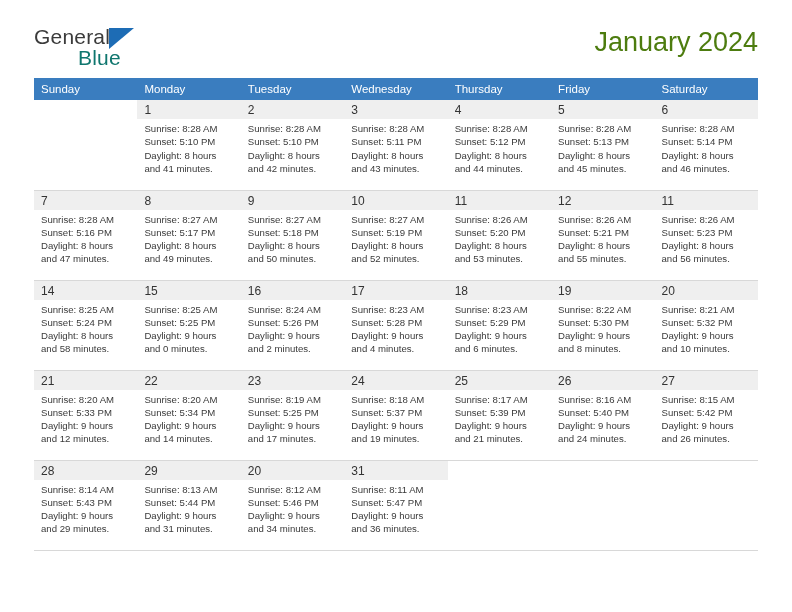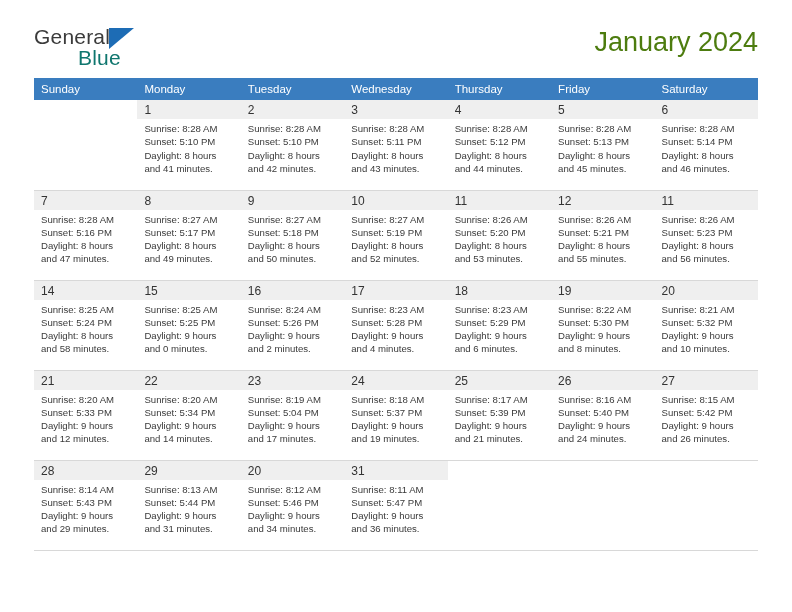--- a/index.html
+++ b/index.html
@@ -314,21 +314,21 @@
           <td>
             <div class="daynum">22</div>
             <div class="info">Sunrise: 8:20 AM
 Sunset: 5:34 PM
 Daylight: 9 hours
 and 14 minutes.</div>
           </td>
           <td>
             <div class="daynum">23</div>
             <div class="info">Sunrise: 8:19 AM
-Sunset: 5:04 PM
+Sunset: 5:25 PM
 Daylight: 9 hours
 and 17 minutes.</div>
           </td>
           <td>
             <div class="daynum">24</div>
             <div class="info">Sunrise: 8:18 AM
 Sunset: 5:37 PM
 Daylight: 9 hours
 and 19 minutes.</div>
           </td>

